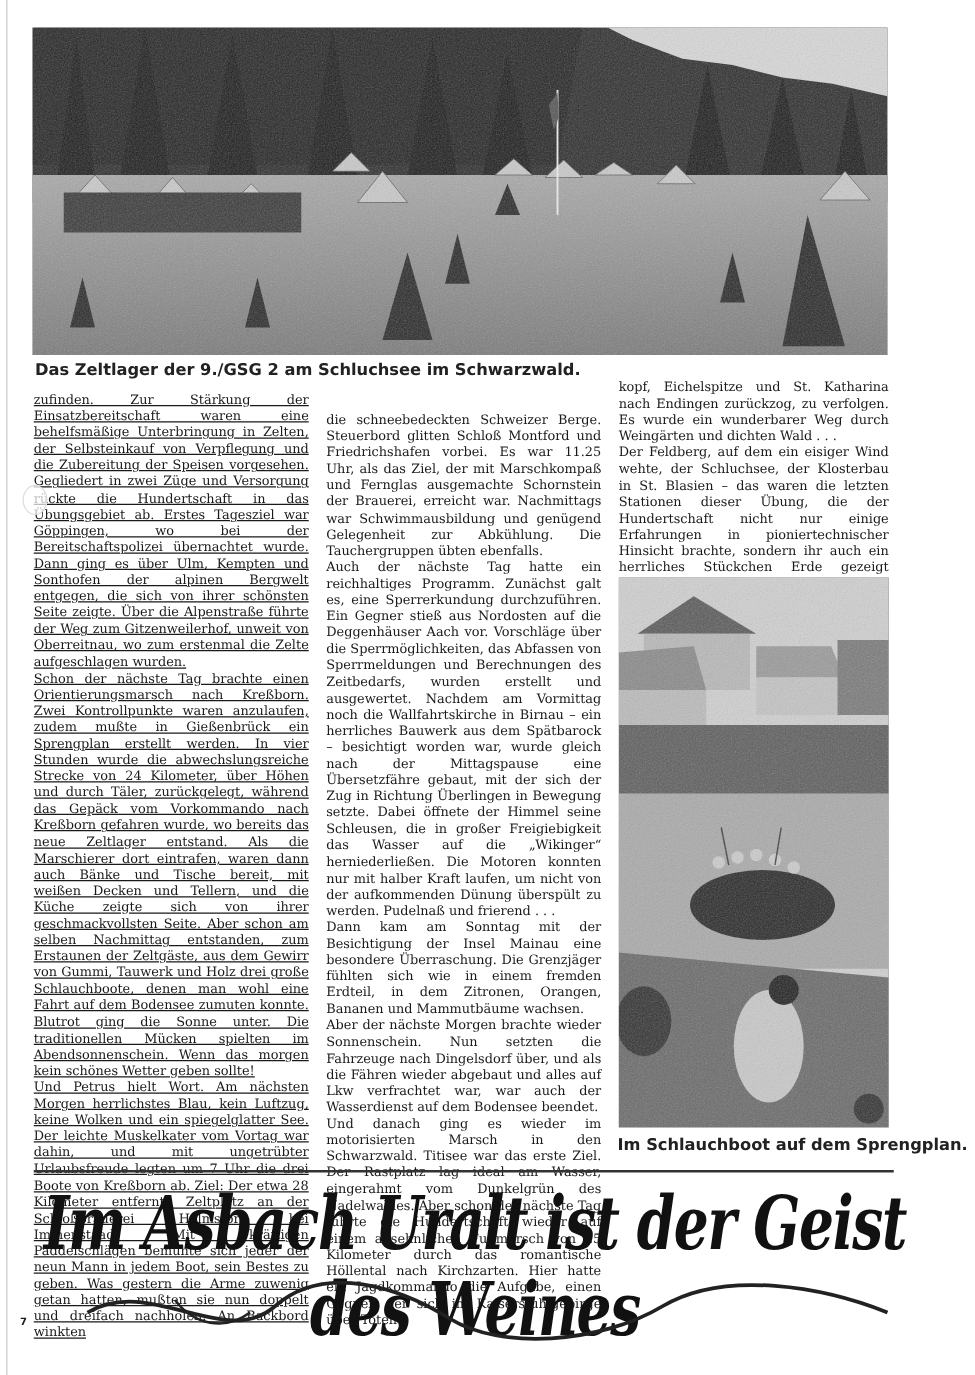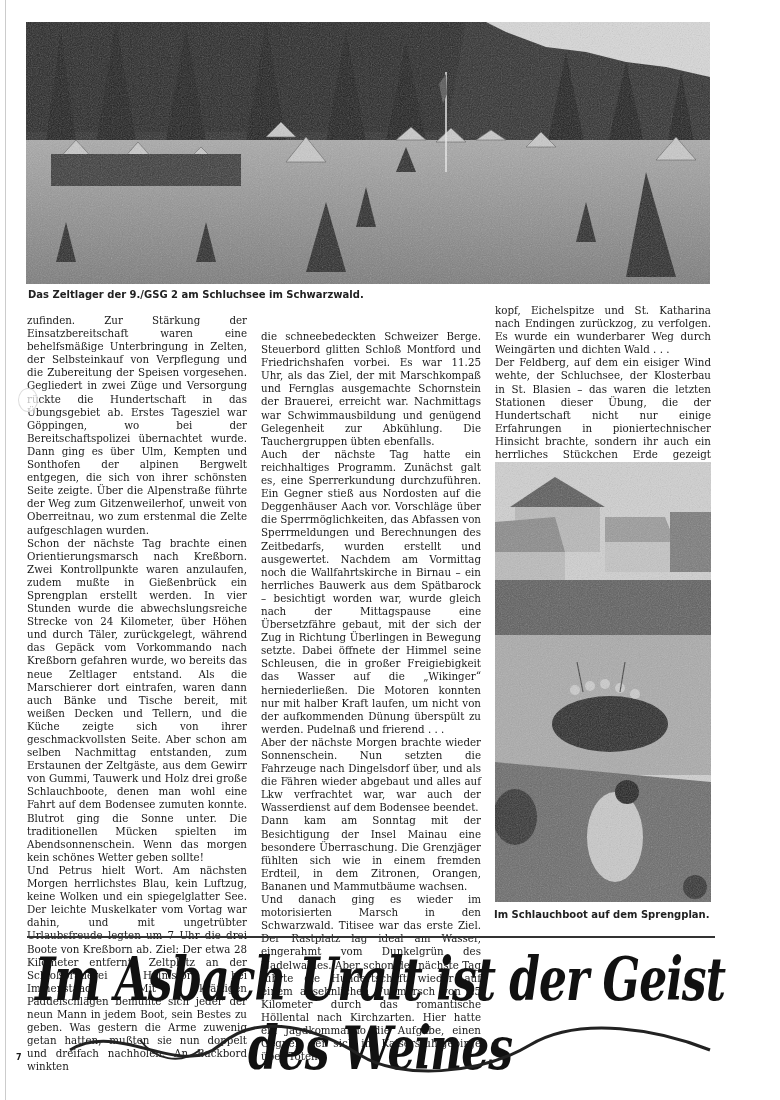--- a/index.html
+++ b/index.html
@@ -1,25 +1,25 @@
 <!DOCTYPE html>
 <html><head>
 <meta charset="utf-8">
 <style>
   html, body { margin:0; padding:0; background:#fff; }
   body { width:780px; height:1100px; position:relative; overflow:hidden; font-family:"DejaVu Serif", "Liberation Serif", serif; color:#1a1a1a; }
   .page-edge { position:absolute; left:5px; top:0; width:1px; height:1100px; background:#ccc; }
   .photo-top { position:absolute; left:26px; top:22px; width:684px; height:262px; overflow:hidden; background:#777; }
   .photo-top svg, .photo-boat svg { width:100%; height:100%; display:block; }
-  .caption { position:absolute; font-family:"DejaVu Sans", "Liberation Sans", sans-serif; font-size:10px; font-weight:bold; color:#222; }
+  .caption { position:absolute; font-family:"DejaVu Sans", "Liberation Sans", sans-serif; font-size:13px; font-weight:bold; color:#222; }
   .cap-top { left:28px; top:289px; }
   .cap-boat { left:494px; top:909px; }
   .col { position:absolute; font-size:10.3px; line-height:13.1px; text-align:justify; hyphens:manual; }
   .col p { margin:0; text-indent:0; }
-  .col1 { left:27px; top:314px; width:220px; }
+  .col1 { left:27px; top:314px; width:220px;text-decoration:underline; }
   .col2 { left:261px; top:330px; width:220px; }
   .col3 { left:495px; top:304px; width:216px; }
   .sig { font-style:italic; }
   .photo-boat { position:absolute; left:495px; top:462px; width:216px; height:440px; overflow:hidden; background:#888; }
   .rule { position:absolute; left:27px; top:936px; width:688px; height:2px; background:#333; }
   .ad { position:absolute; left:20px; top:945px; width:720px; height:90px; text-align:center; font-family:"DejaVu Serif", "Liberation Serif", serif; font-weight:bold; font-size:44px; letter-spacing:-1px; color:#111; transform:scaleY(1.35); transform-origin:top center; font-style:italic; }
   .ad-flourish { position:absolute; left:60px; top:1020px; width:660px; height:60px; }
   .page-num { position:absolute; left:16px; top:1053px; font-family:"DejaVu Sans", "Liberation Sans", sans-serif; font-size:8px; font-weight:bold; }
   .smudge { position:absolute; left:18px; top:388px; width:18px; height:22px; border-radius:50%; border:1px solid #ddd; background:rgba(255,255,255,0.7); }
 </style>
@@ -98,22 +98,22 @@
 <div class="col col1">
   <p>zufinden. Zur Stärkung der Einsatzbereitschaft waren eine behelfsmäßige Unterbringung in Zelten, der Selbsteinkauf von Verpflegung und die Zubereitung der Speisen vorgesehen. Gegliedert in zwei Züge und Versorgung rückte die Hundertschaft in das Übungsgebiet ab. Erstes Tagesziel war Göppingen, wo bei der Bereitschaftspolizei übernachtet wurde. Dann ging es über Ulm, Kempten und Sonthofen der alpinen Bergwelt entgegen, die sich von ihrer schönsten Seite zeigte. Über die Alpenstraße führte der Weg zum Gitzenweilerhof, unweit von Oberreitnau, wo zum erstenmal die Zelte aufgeschlagen wurden.</p>
   <p>Schon der nächste Tag brachte einen Orientierungsmarsch nach Kreßborn. Zwei Kontrollpunkte waren anzulaufen, zudem mußte in Gießenbrück ein Sprengplan erstellt werden. In vier Stunden wurde die abwechslungsreiche Strecke von 24 Kilometer, über Höhen und durch Täler, zurückgelegt, während das Gepäck vom Vorkommando nach Kreßborn gefahren wurde, wo bereits das neue Zeltlager entstand. Als die Marschierer dort eintrafen, waren dann auch Bänke und Tische bereit, mit weißen Decken und Tellern, und die Küche zeigte sich von ihrer geschmackvollsten Seite. Aber schon am selben Nachmittag entstanden, zum Erstaunen der Zeltgäste, aus dem Gewirr von Gummi, Tauwerk und Holz drei große Schlauchboote, denen man wohl eine Fahrt auf dem Bodensee zumuten konnte. Blutrot ging die Sonne unter. Die traditionellen Mücken spielten im Abendsonnenschein. Wenn das morgen kein schönes Wetter geben sollte!</p>
   <p>Und Petrus hielt Wort. Am nächsten Morgen herrlichstes Blau, kein Luftzug, keine Wolken und ein spiegelglatter See. Der leichte Muskelkater vom Vortag war dahin, und mit ungetrübter Urlaubsfreude legten um 7 Uhr die drei Boote von Kreßborn ab. Ziel: Der etwa 28 Kilometer entfernte Zeltplatz an der Schloßbrauerei Helmstorf bei Immenstaad. Mit kräftigen Paddelschlägen bemühte sich jeder der neun Mann in jedem Boot, sein Bestes zu geben. Was gestern die Arme zuwenig getan hatten, mußten sie nun doppelt und dreifach nachholen. An Backbord winkten</p>
 </div>
 <div class="smudge"></div>
 
 <div class="col col2">
   <p>die schneebedeckten Schweizer Berge. Steuerbord glitten Schloß Montford und Friedrichshafen vorbei. Es war 11.25 Uhr, als das Ziel, der mit Marschkompaß und Fernglas ausgemachte Schornstein der Brauerei, erreicht war. Nachmittags war Schwimmausbildung und genügend Gelegenheit zur Abkühlung. Die Tauchergruppen übten ebenfalls.</p>
   <p>Auch der nächste Tag hatte ein reichhaltiges Programm. Zunächst galt es, eine Sperrerkundung durchzuführen. Ein Gegner stieß aus Nordosten auf die Deggenhäuser Aach vor. Vorschläge über die Sperrmöglichkeiten, das Abfassen von Sperrmeldungen und Berechnungen des Zeitbedarfs, wurden erstellt und ausgewertet. Nachdem am Vormittag noch die Wallfahrtskirche in Birnau – ein herrliches Bauwerk aus dem Spätbarock – besichtigt worden war, wurde gleich nach der Mittagspause eine Übersetzfähre gebaut, mit der sich der Zug in Richtung Überlingen in Bewegung setzte. Dabei öffnete der Himmel seine Schleusen, die in großer Freigiebigkeit das Wasser auf die „Wikinger“ herniederließen. Die Motoren konnten nur mit halber Kraft laufen, um nicht von der aufkommenden Dünung überspült zu werden. Pudelnaß und frierend . . .</p>
+  <p>Dann kam am Sonntag mit der Besichtigung der Insel Mainau eine besondere Überraschung. Die Grenzjäger fühlten sich wie in einem fremden Erdteil, in dem Zitronen, Orangen, Bananen und Mammutbäume wachsen.</p>
   <p>Aber der nächste Morgen brachte wieder Sonnenschein. Nun setzten die Fahrzeuge nach Dingelsdorf über, und als die Fähren wieder abgebaut und alles auf Lkw verfrachtet war, war auch der Wasserdienst auf dem Bodensee beendet.</p>
-  <p>Dann kam am Sonntag mit der Besichtigung der Insel Mainau eine besondere Überraschung. Die Grenzjäger fühlten sich wie in einem fremden Erdteil, in dem Zitronen, Orangen, Bananen und Mammutbäume wachsen.</p>
   <p>Und danach ging es wieder im motorisierten Marsch in den Schwarzwald. Titisee war das erste Ziel. Der Rastplatz lag ideal am Wasser, eingerahmt vom Dunkelgrün des Nadelwaldes. Aber schon der nächste Tag führte die Hundertschaft wieder auf einem ansehnlichen Fußmarsch von 25 Kilometer durch das romantische Höllental nach Kirchzarten. Hier hatte ein Jagdkommando die Aufgabe, einen Gegner, der sich im Kaiserstuhlgebirge über Toten-</p>
 </div>
 
 <div class="col col3">
   <p>kopf, Eichelspitze und St. Katharina nach Endingen zurückzog, zu verfolgen. Es wurde ein wunderbarer Weg durch Weingärten und dichten Wald . . .</p>
   <p><span>Der Feldberg, auf dem ein eisiger Wind wehte, der Schluchsee, der Klosterbau in St. Blasien – das waren die letzten Stationen dieser Übung, die der Hundertschaft nicht nur einige Erfahrungen in pioniertechnischer Hinsicht brachte, sondern ihr auch ein herrliches Stückchen Erde gezeigt hatte.</span>&nbsp;&nbsp;<span class="sig">Obmst. i. BGS Curt Sawatzky</span></p>
 </div>
 
 <div class="photo-boat">
   <svg viewBox="0 0 216 440" preserveAspectRatio="none">

